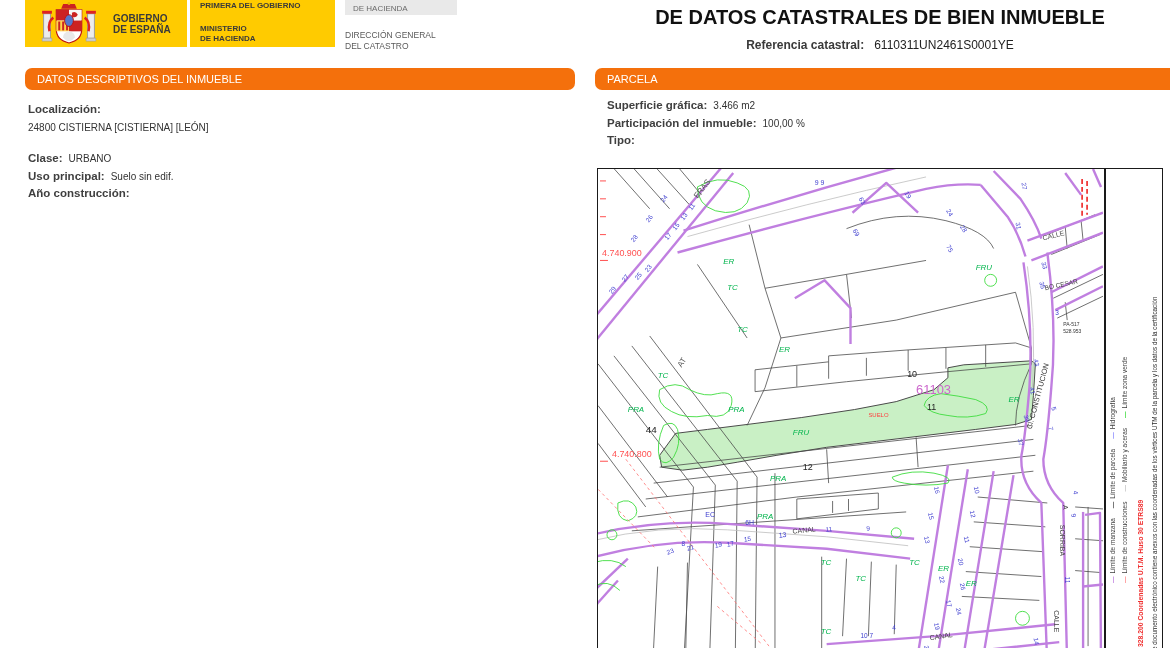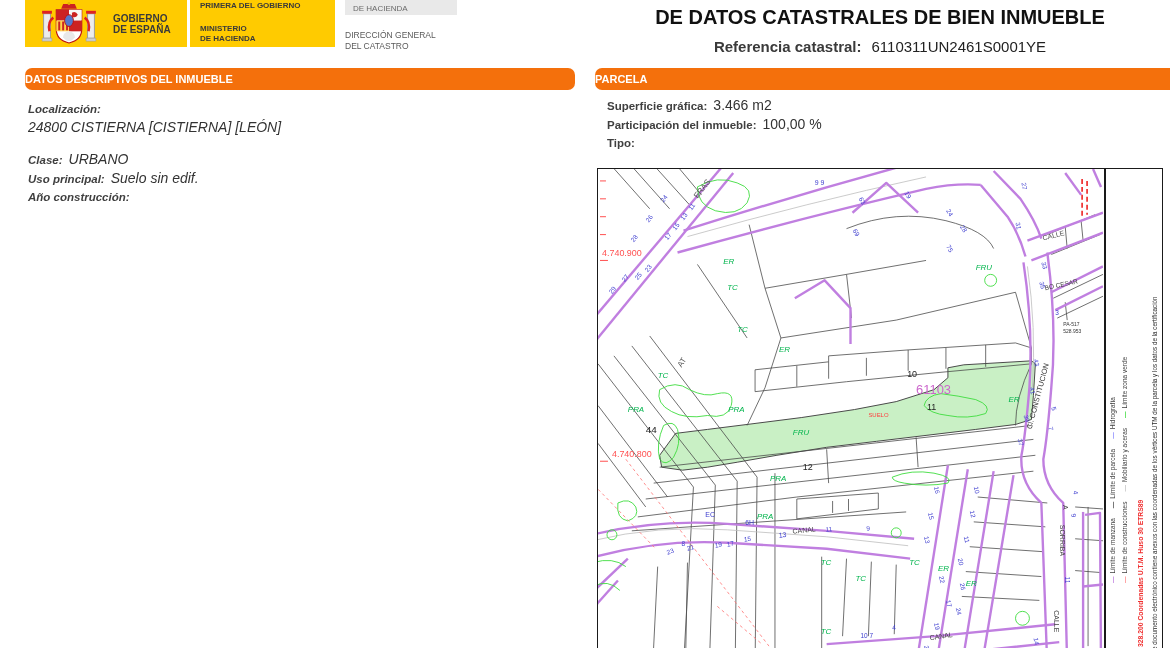--- a/index.html
+++ b/index.html
@@ -14,34 +14,34 @@
     white-space:pre-line; align-self:center; }
   .logo-sep { width:3px; background:#fff; height:47px; }
   .min-col { flex:1; padding:1px 0 0 10px; font-size:8px; font-weight:bold; color:#3a3a3a; position:relative; }
   .vice-line { line-height:9px; }
   .min-line { position:absolute; top:24px; left:10px; line-height:9.5px; white-space:pre-line; }
   .gray-box { left:345px; top:0; width:112px; height:15px; background:#e9e9e9; color:#6a6a6a;
     font-size:8px; display:flex; align-items:flex-end; padding:0 0 2px 8px; }
   .dg-catastro { left:345px; top:30px; font-size:8.5px; color:#5a5a5a; line-height:11px; white-space:pre-line; }
 
   .title { left:595px; top:6px; width:570px; text-align:center; font-size:20px; font-weight:bold; color:#111; }
-  .ref-line { left:595px; top:38px; width:570px; text-align:center; font-size:15px; color:#222; }
+  .ref-line { left:595px; top:38px; width:570px; text-align:center; font-size:12px; color:#222; }
   .ref-line b { color:#3a3a3a; margin-right:10px; }
 
   
-  .sec-bar { height:22px; background:#f4700c; border-radius:7px; color:#fff; font-weight:bold;
-    font-size:11px; line-height:22px; padding-left:0; }
+  .sec-bar { height:22px; background:#f4700c; border-radius:7px; color:#fff; font-weight:normal;
+    font-size:11px; line-height:22px; padding-left:12px; }
   .bar-inmueble { left:25px; top:68px; width:550px; }
   .bar-parcela { left:595px; top:68px; width:592px; }
 
   
   .fld { font-size:11.5px; color:#3f3f3f; line-height:17.5px; }
   .fld b { font-weight:bold; }
-  .fld .val { font-weight:normal; font-size:14px; color:#333; margin-left:6px;text-align:right; }
-  .left-fields { left:28px; top:101px;font-style:italic; }
+  .fld .val { font-weight:normal; font-size:10px; color:#333; margin-left:6px;text-align:right; }
+  .left-fields { left:28px; top:101px; }
   .gap { height:14px; }
   .parcela-fields { left:607px; top:97px; }
 
   
   .map-frame { left:597px; top:168px; width:508px; height:500px; border:1.6px solid #1a1a1a; background:#fff; }
   .legend-frame { left:1105px; top:168px; width:58px; height:500px; border:1.6px solid #1a1a1a;
     background:#fff; overflow:hidden; }
   .legend-rot { position:absolute; transform-origin:0 0; transform:rotate(-90deg);
     white-space:nowrap; font-size:6.5px; color:#3c3c3c; }
   .legend-rot .ldash { font-weight:bold; margin:0 3px 0 10px; }

